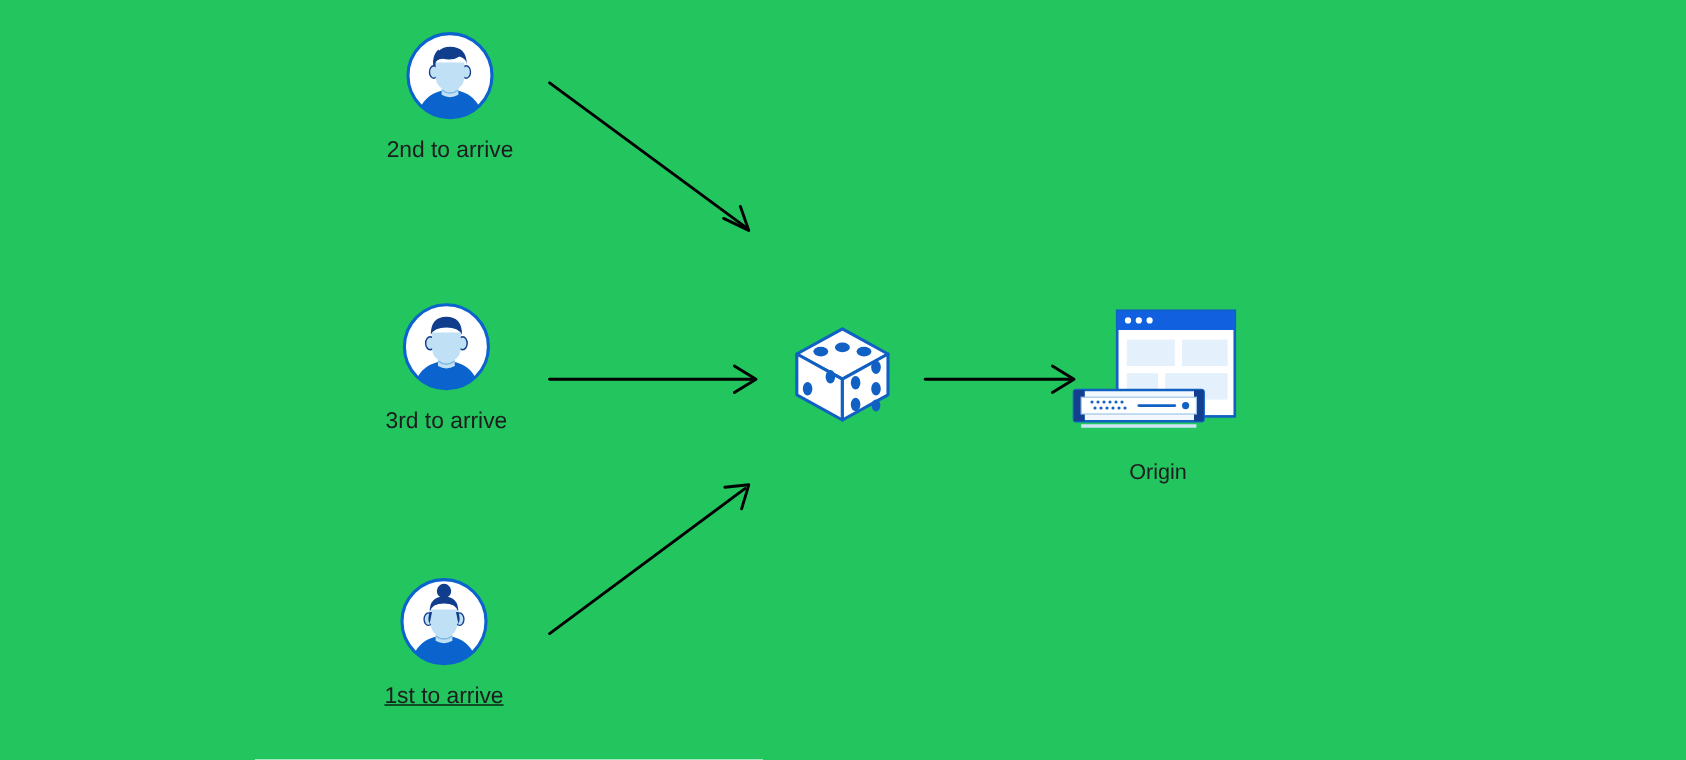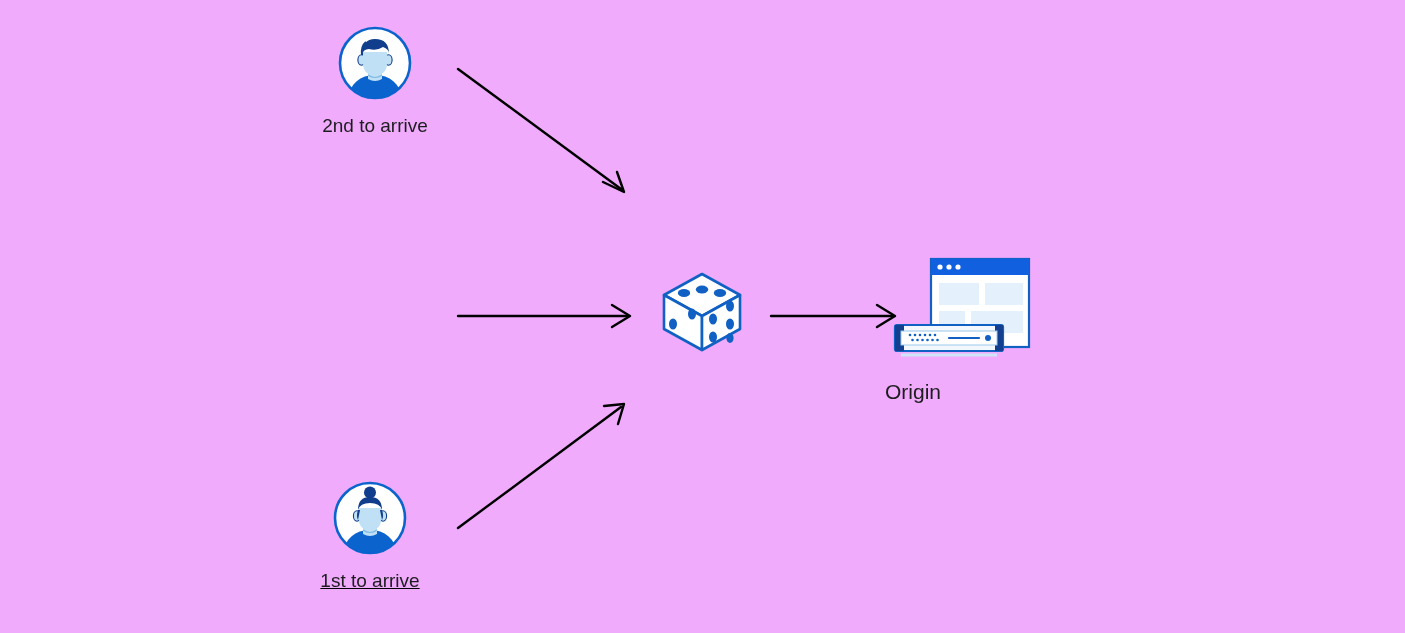--- a/index.html
+++ b/index.html
@@ -8,21 +8,21 @@
     background: #ffffff;
   }
   body {
     font-family: "Liberation Sans", sans-serif;
     -webkit-font-smoothing: antialiased;
   }
   #canvas {
     position: relative;
     width: 1405px;
     height: 633px;
-    background: #f0abfc;
+    background: #22c55e;
     overflow: hidden;
   }
 
   
   .node {
     position: absolute;
   }
   .avatar-node { width: 140px; }
   .avatar-wrap {
     width: 76px;
@@ -37,22 +37,22 @@
     line-height: 22px;
     color: #1d1d1f;
     white-space: nowrap;
     font-family: "Liberation Sans", sans-serif;
   }
 
   .dice-node { width: 90px; }
   .origin-node { width: 160px; }
   .origin-label {
     margin-top: 10px;
-    text-align: left;
-    font-size: 21px;
+    text-align: center;
+    font-size: 18px;
     line-height: 22px;
     color: #1d1d1f;
     white-space: nowrap;
   }
 
   .arrow-layer {
     position: absolute;
     left: 0; top: 0;
     width: 1405px;
     height: 633px;
@@ -107,20 +107,41 @@
 
         <path d="M26 27 L26 38 Q26 50 38 50 Q50 50 50 38 L50 27 Z" fill="#bfe0f5"></path>
 
         <path d="M25 30 Q25 14 38 14 Q52 14 52 29 Q52 24 46 22 Q40 26 32 24 Q26 24 25 30 Z" fill="#103d8c"></path>
         <path d="M25 30 Q24 21 29 17" fill="none" stroke="#103d8c" stroke-width="2"></path>
       </g>
     </svg>
     <div class="node-label">2nd to arrive</div>
   </div>
 
+  <div class="node avatar-node" style="left:302px; top:251px;">
+    <svg class="avatar-wrap" viewBox="0 0 76 76" xmlns="http://www.w3.org/2000/svg">
+      <defs>
+        <clipPath id="clipB">
+            <circle cx="38" cy="38" r="35"></circle>
+          </clipPath>
+      </defs>
+      <circle cx="38" cy="38" r="35" fill="#ffffff" stroke="#0b63ce" stroke-width="2.6"></circle>
+      <g clip-path="url(#clipB)">
+        <path d="M38 50 C22 50 12 60 10 76 L66 76 C64 60 54 50 38 50 Z" fill="#0b63ce"></path>
+        <path d="M31 42 L31 54 Q38 58 45 54 L45 42 Z" fill="#bfe0f5"></path>
+        <path d="M31 50 Q38 55 45 50" fill="none" stroke="#7cb8e2" stroke-width="1.2"></path>
+        <ellipse cx="24.5" cy="35" rx="3.8" ry="5.4" fill="#bfe0f5" stroke="#103d8c" stroke-width="1.2"></ellipse>
+        <ellipse cx="51.5" cy="35" rx="3.8" ry="5.4" fill="#bfe0f5" stroke="#103d8c" stroke-width="1.2"></ellipse>
+        <path d="M26 26 L26 38 Q26 50 38 50 Q50 50 50 38 L50 26 Z" fill="#bfe0f5"></path>
+
+        <path d="M25 28 Q25 13 38 13 Q51 13 51 28 Q48 22 38 22 Q28 22 25 28 Z" fill="#103d8c"></path>
+      </g>
+    </svg>
+    <div class="node-label">3rd to arrive</div>
+  </div>
 
   <div class="node avatar-node" style="left:300px; top:480px;text-decoration:underline;">
     <svg class="avatar-wrap" viewBox="0 0 76 76" xmlns="http://www.w3.org/2000/svg">
       <defs>
         <clipPath id="clipC">
             <circle cx="38" cy="38" r="35"></circle>
           </clipPath>
       </defs>
       <circle cx="38" cy="38" r="35" fill="#ffffff" stroke="#0b63ce" stroke-width="2.6"></circle>
       <g clip-path="url(#clipC)">

